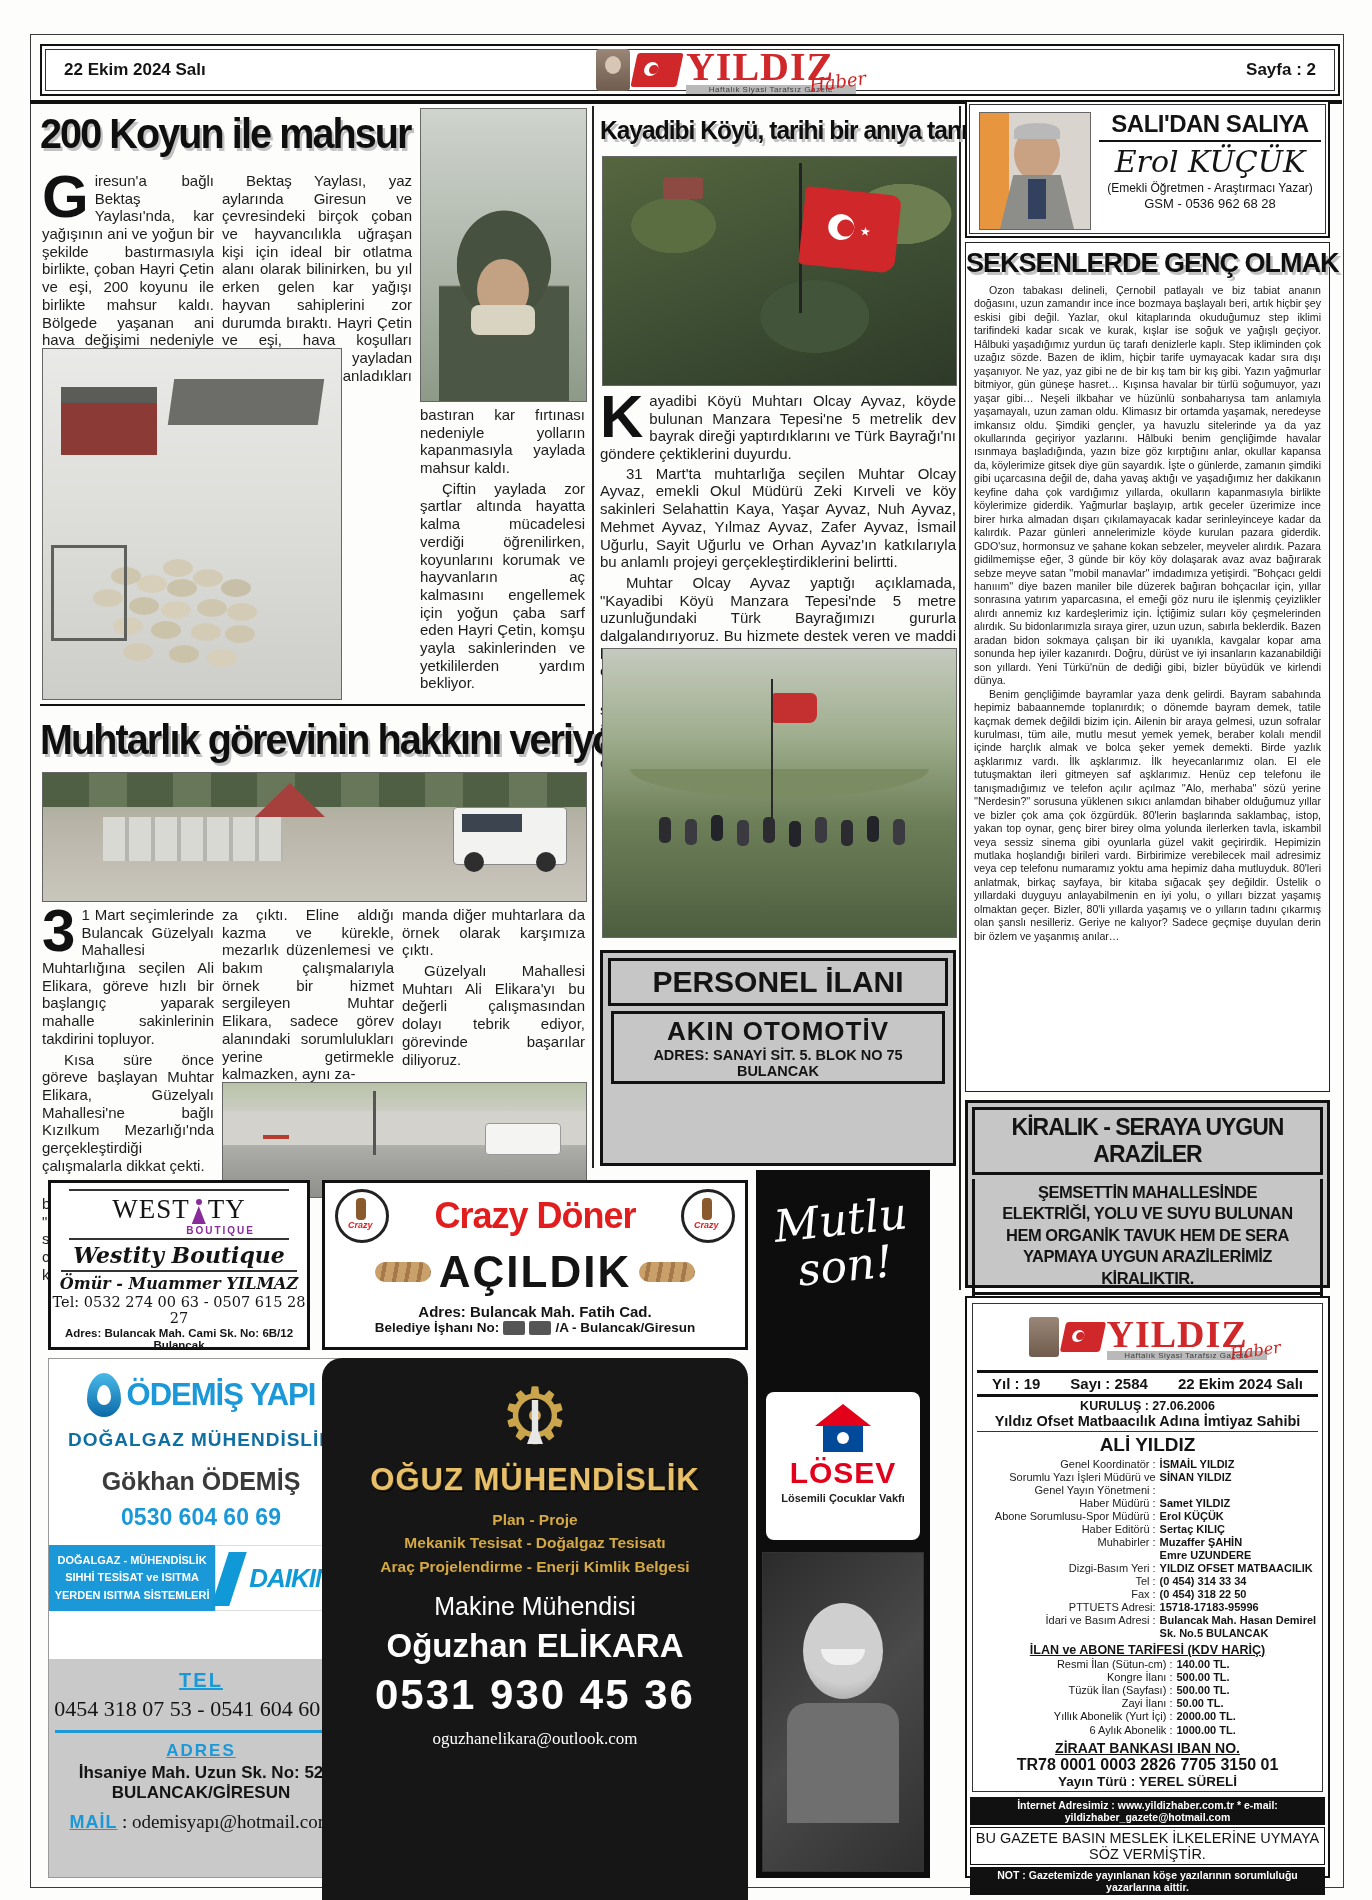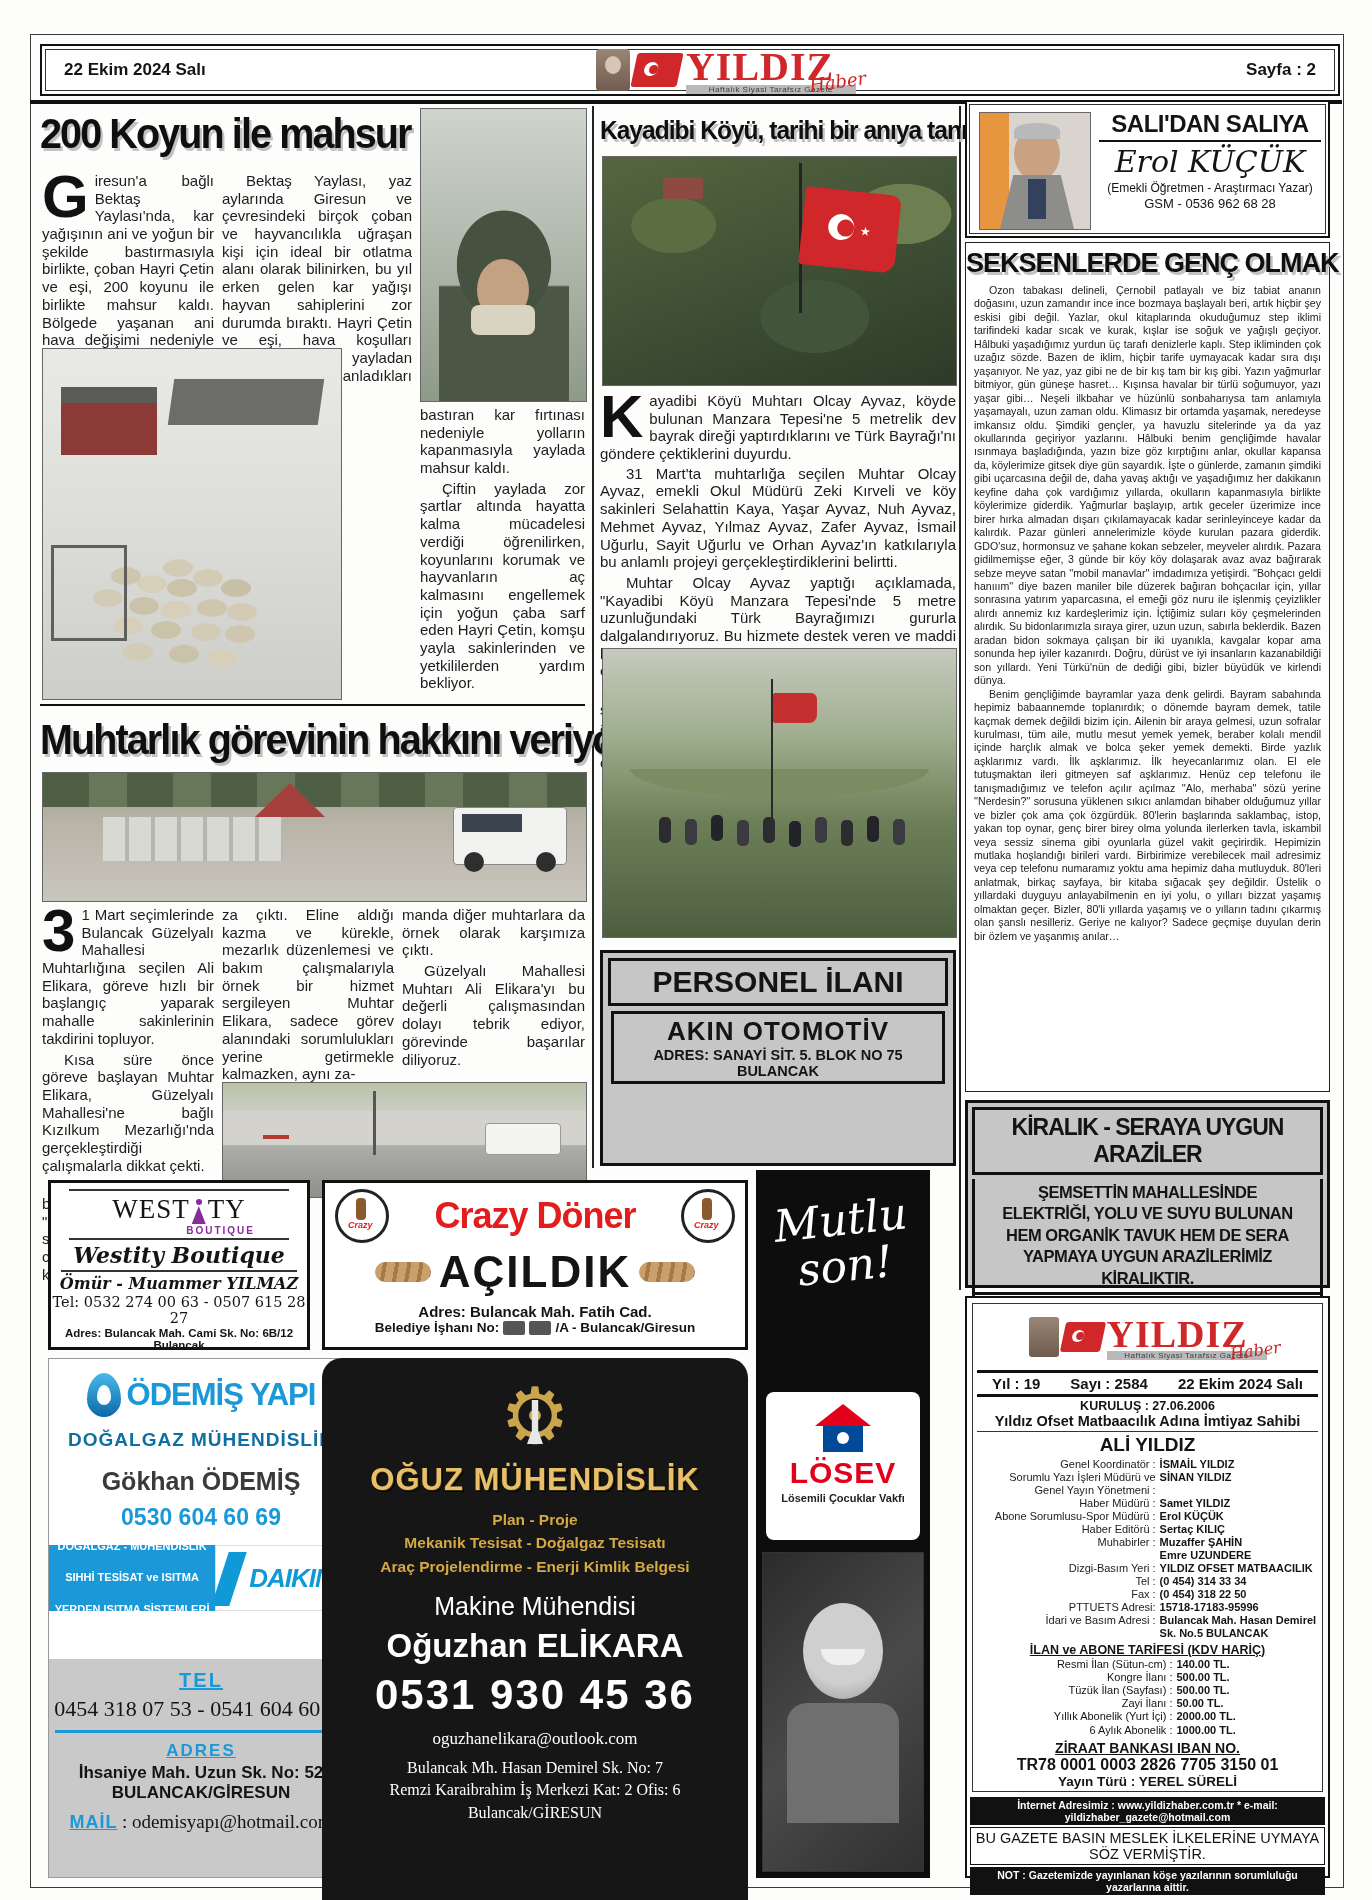--- a/index.html
+++ b/index.html
@@ -385,21 +385,21 @@
     <div style="display:flex;align-items:center;justify-content:center;gap:6px;margin-top:14px;">
       <div style="width:34px;height:44px;background:linear-gradient(180deg,#49b8e8,#0b6aa8);border-radius:50% 50% 50% 50%/60% 60% 40% 40%;position:relative;">
         <div style="position:absolute;left:10px;top:12px;width:14px;height:20px;background:#fff;border-radius:50% 50% 50% 50%/60% 60% 40% 40%;"></div>
       </div>
       <div style="color:#1b98d8;font-weight:bold;font-size:31px;letter-spacing:-1px;">ÖDEMİŞ YAPI</div>
     </div>
     <div style="color:#0e6fa3;font-weight:bold;font-size:19px;letter-spacing:1px;margin-top:12px;">DOĞALGAZ MÜHENDİSLİK</div>
     <div style="color:#3a3a3a;font-weight:bold;font-size:25px;margin-top:16px;">Gökhan ÖDEMİŞ</div>
     <div style="color:#1b98d8;font-weight:bold;font-size:23px;margin-top:8px;">0530  604 60 69</div>
     <div style="display:flex;margin-top:14px;height:66px;">
-      <div style="width:55%;background:#1b98d8;color:#fff;font-weight:bold;font-size:11px;line-height:1.6;display:flex;flex-direction:column;justify-content:center;gap:14px;">
+      <div style="width:55%;background:#1b98d8;color:#fff;font-weight:bold;font-size:11px;line-height:1.6;display:flex;flex-direction:column;justify-content:center;">
         <div>DOĞALGAZ - MÜHENDİSLİK</div>
         <div>SIHHİ TESİSAT ve ISITMA</div>
         <div>YERDEN ISITMA SİSTEMLERİ</div>
       </div>
       <div style="width:45%;background:#fff;border:1px solid #ddd;display:flex;align-items:center;justify-content:center;position:relative;">
         <div style="position:absolute;left:4px;top:6px;width:18px;height:54px;background:#0f9ad7;transform:skewX(-18deg);"></div>
         <span style="color:#0f9ad7;font-weight:bold;font-style:italic;font-size:26px;letter-spacing:-1px;margin-left:14px;">DAIKIN</span>
       </div>
     </div>
     <div style="background:#c9c9c9;position:absolute;left:0;right:0;bottom:0;top:300px;padding-top:10px;">
@@ -424,20 +424,15 @@
     <div style="color:#e8c06a;font-weight:bold;font-size:31px;letter-spacing:1px;text-shadow:1px 1px 0 #3a2e10,2px 2px 0 #000;">OĞUZ MÜHENDİSLİK</div>
     <div style="color:#d4a843;font-weight:bold;font-size:15.5px;line-height:1.5;margin-top:10px;">
       <div>Plan - Proje</div>
       <div>Mekanik Tesisat - Doğalgaz Tesisatı</div>
       <div>Araç Projelendirme - Enerji Kimlik Belgesi</div>
     </div>
     <div style="font-size:25px;margin-top:14px;">Makine Mühendisi</div>
     <div style="font-size:33px;font-weight:bold;margin-top:6px;">Oğuzhan ELİKARA</div>
     <div style="font-size:42px;font-weight:bold;letter-spacing:2px;margin-top:6px;">0531 930 45 36</div>
     <div style="font-family:'Liberation Serif',serif;font-size:17px;margin-top:10px;">oguzhanelikara@outlook.com</div>
-    <div style="font-family:'Liberation Serif',serif;font-size:16px;line-height:1.4;margin-top:8px;">
-      <div>Bulancak Mh. Hasan Demirel Sk. No: 7</div>
-      <div>Remzi Karaibrahim İş Merkezi  Kat: 2 Ofis: 6</div>
-      <div>Bulancak/GİRESUN</div>
-    </div>
   </div>
 
 </div>
 
 </body></html>

